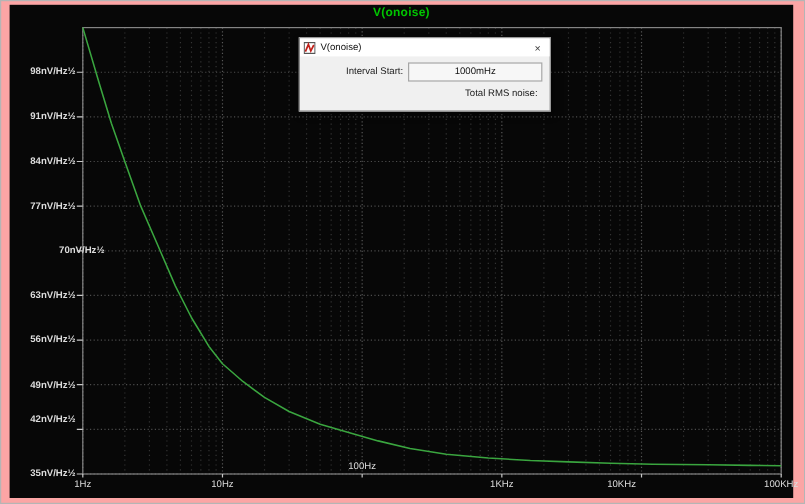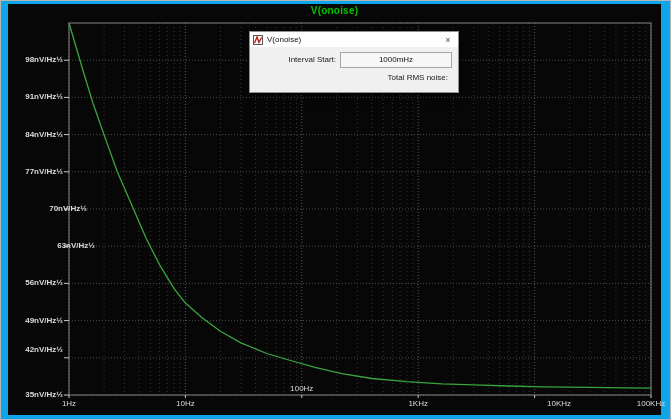--- a/index.html
+++ b/index.html
@@ -4,21 +4,21 @@
 <style>
   html,body{margin:0;padding:0;}
   body{
     width:671px;height:420px;position:relative;
     background:#d4d4d4;
     font-family:"Liberation Sans", sans-serif;
     overflow:hidden;
   }
   .frame{
     position:absolute;inset:0;
-    background:#0ea5e9;
+    background:#fca5a5;
     border:1px solid #b5b5b5;
   }
   .screen{
     position:absolute;top:3px;left:7px;right:9px;bottom:4px;
     background:#070707;
   }
   .plot-title{
     position:absolute;top:1px;left:0;right:0;
     text-align:center;
     font-size:10px;font-weight:bold;
@@ -164,32 +164,32 @@
         <line x1="643" y1="391" x2="643" y2="394" stroke="#c8c8c8" stroke-width="1"></line>
         <polyline points="61.0,19.0 74.3,64.2 84.8,98.7 96.0,130.6 109.3,167.8 124.3,202.3 138.1,234.2 151.6,260.8 166.1,284.7 177.4,299.1 194.4,313.9 212.4,327.2 232.9,338.9 258.8,349.5 282.5,356.5 307.1,363.4 333.7,369.7 363.9,374.5 398.9,377.7 434.0,379.8 465.7,380.9 500.8,382.0 535.8,382.8 582.1,383.3 617.2,383.8 643.0,384.1" fill="none" stroke="#3aa53f" stroke-width="1.3" stroke-linejoin="round"></polyline>
       </svg>
 
     <div id="y-labels">
         <div class="ylab" style="top: 51.2px;">98nV/Hz½</div>
         <div class="ylab" style="top: 88.4px;">91nV/Hz½</div>
         <div class="ylab" style="top: 125.6px;">84nV/Hz½</div>
         <div class="ylab" style="top: 162.8px;">77nV/Hz½</div>
         <div class="ylab" style="top: 200px; padding-left: 24px;">70nV/Hz½</div>
-        <div class="ylab" style="top: 237.2px; padding-left: 32px;">63nV/Hz½</div>
+        <div class="ylab" style="top: 237.2px;">63nV/Hz½</div>
         <div class="ylab" style="top: 274.4px;">56nV/Hz½</div>
         <div class="ylab" style="top: 311.6px;">49nV/Hz½</div>
         <div class="ylab" style="top: 341px;">42nV/Hz½</div>
         <div class="ylab" style="top: 386px;">35nV/Hz½</div>
       </div>
     <div id="x-labels">
         <div class="xlab" style="left: 31px; top: 395px;">1Hz</div>
         <div class="xlab" style="left: 147.4px; top: 395px;">10Hz</div>
         <div class="xlab" style="left: 263.8px; top: 380px;">100Hz</div>
         <div class="xlab" style="left: 380.2px; top: 395px;">1KHz</div>
-        <div class="xlab" style="left: 503px; top: 395px; text-align: right;">10KHz</div>
+        <div class="xlab" style="left: 480px; top: 395px;">10KHz</div>
         <div class="xlab" style="left: 613px; top: 395px;">100KHz</div>
       </div>
 
     <div class="dialog">
       <div class="dlg-titlebar">
         <svg class="dlg-icon" viewBox="0 0 10 10">
           <rect x="0.5" y="0.5" width="9" height="9" fill="#ffffff" stroke="#555" stroke-width="1"></rect>
           <polyline points="1.5,8 4,2 6,7.5 8.5,2.5" fill="none" stroke="#c0201a" stroke-width="1.4"></polyline>
         </svg>
         <span class="dlg-title">V(onoise)</span>

